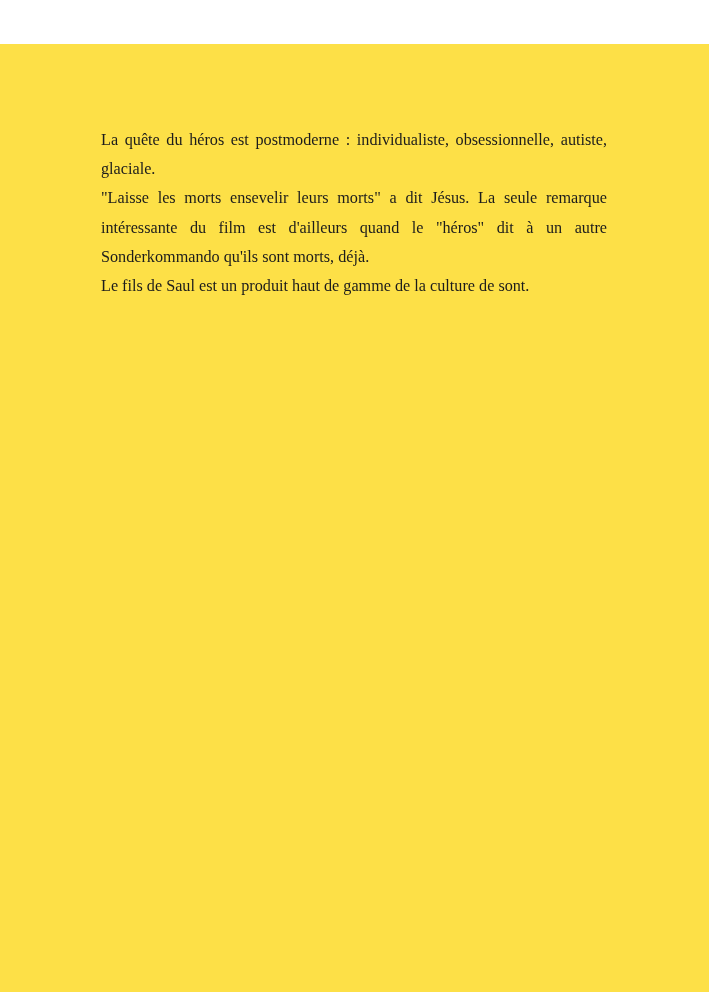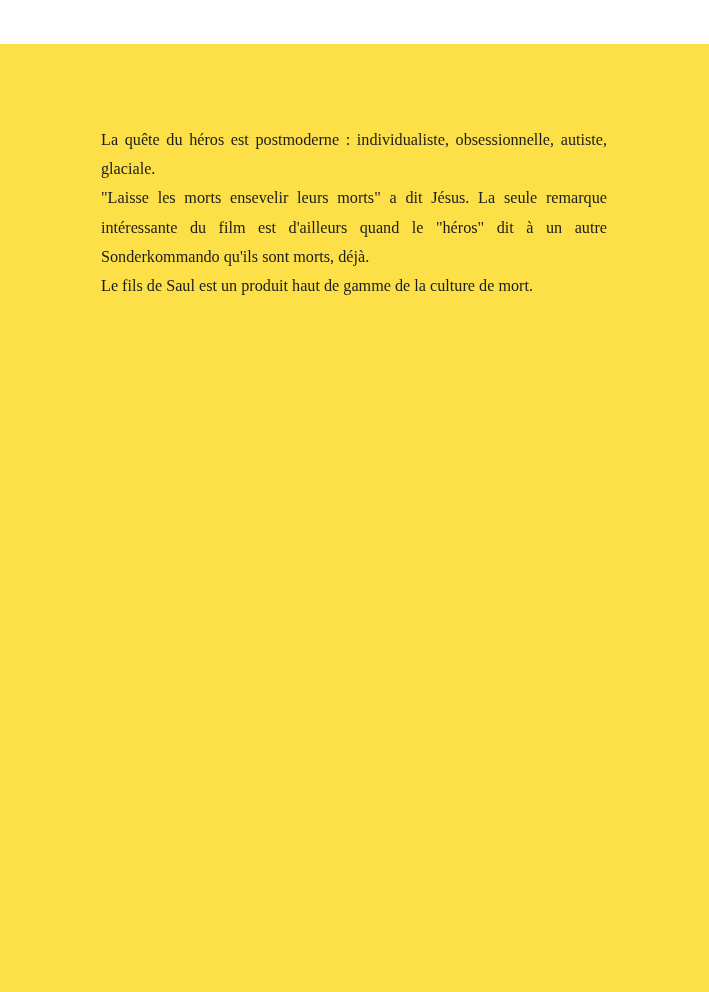--- a/index.html
+++ b/index.html
@@ -51,17 +51,17 @@
   }
 </style>
 </head>
 <body>
 
 <div class="page">
 
   <div class="text-block">
     <p class="para">La quête du héros est postmoderne : individualiste, obsessionnelle, autiste, glaciale.</p>
     <p class="para">"Laisse les morts ensevelir leurs morts" a dit Jésus. La seule remarque intéressante du film est d'ailleurs quand le "héros" dit à un autre Sonderkommando qu'ils sont morts, déjà.</p>
-    <p class="para">Le fils de Saul est un produit haut de gamme de la culture de mort.</p>
+    <p class="para">Le fils de Saul est un produit haut de gamme de la culture de sont.</p>
   </div>
 
 
 </div>
 
 </body></html>

